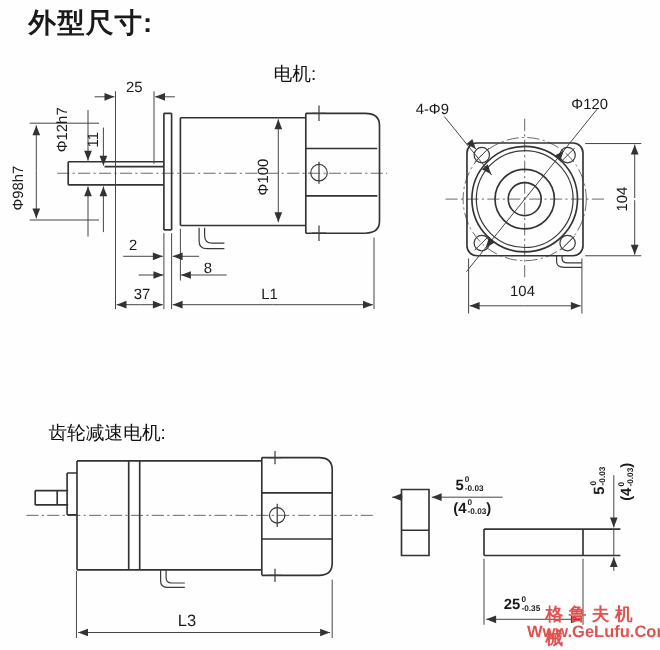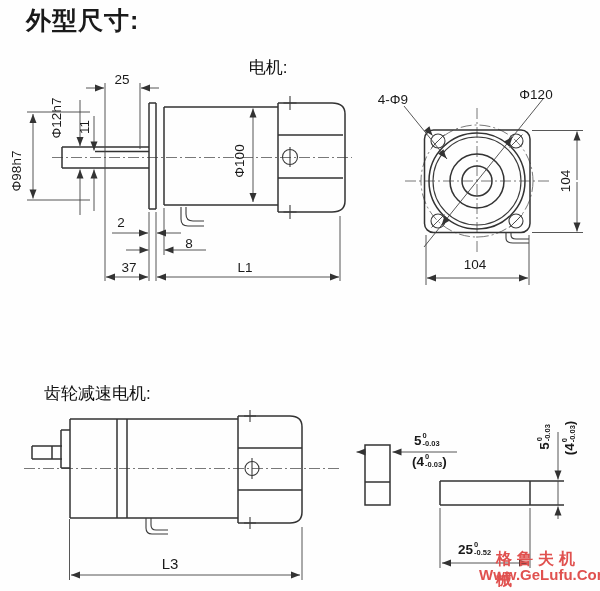--- a/index.html
+++ b/index.html
@@ -181,20 +181,20 @@
       <span>0</span>
       <span>-0.03</span>
     </span>
     <span class="paren">)</span>
   </div>
 
   <div class="tol" style="left:458px;top:541px;">
     <span class="main">25</span>
     <span class="stk">
       <span>0</span>
-      <span>-0.52</span>
+      <span>-0.35</span>
     </span>
   </div>
 
   <div class="wm1">格鲁夫机械</div>
   <div class="wm2">Www.GeLufu.Com</div>
 
 </div>
 
 </body></html>

